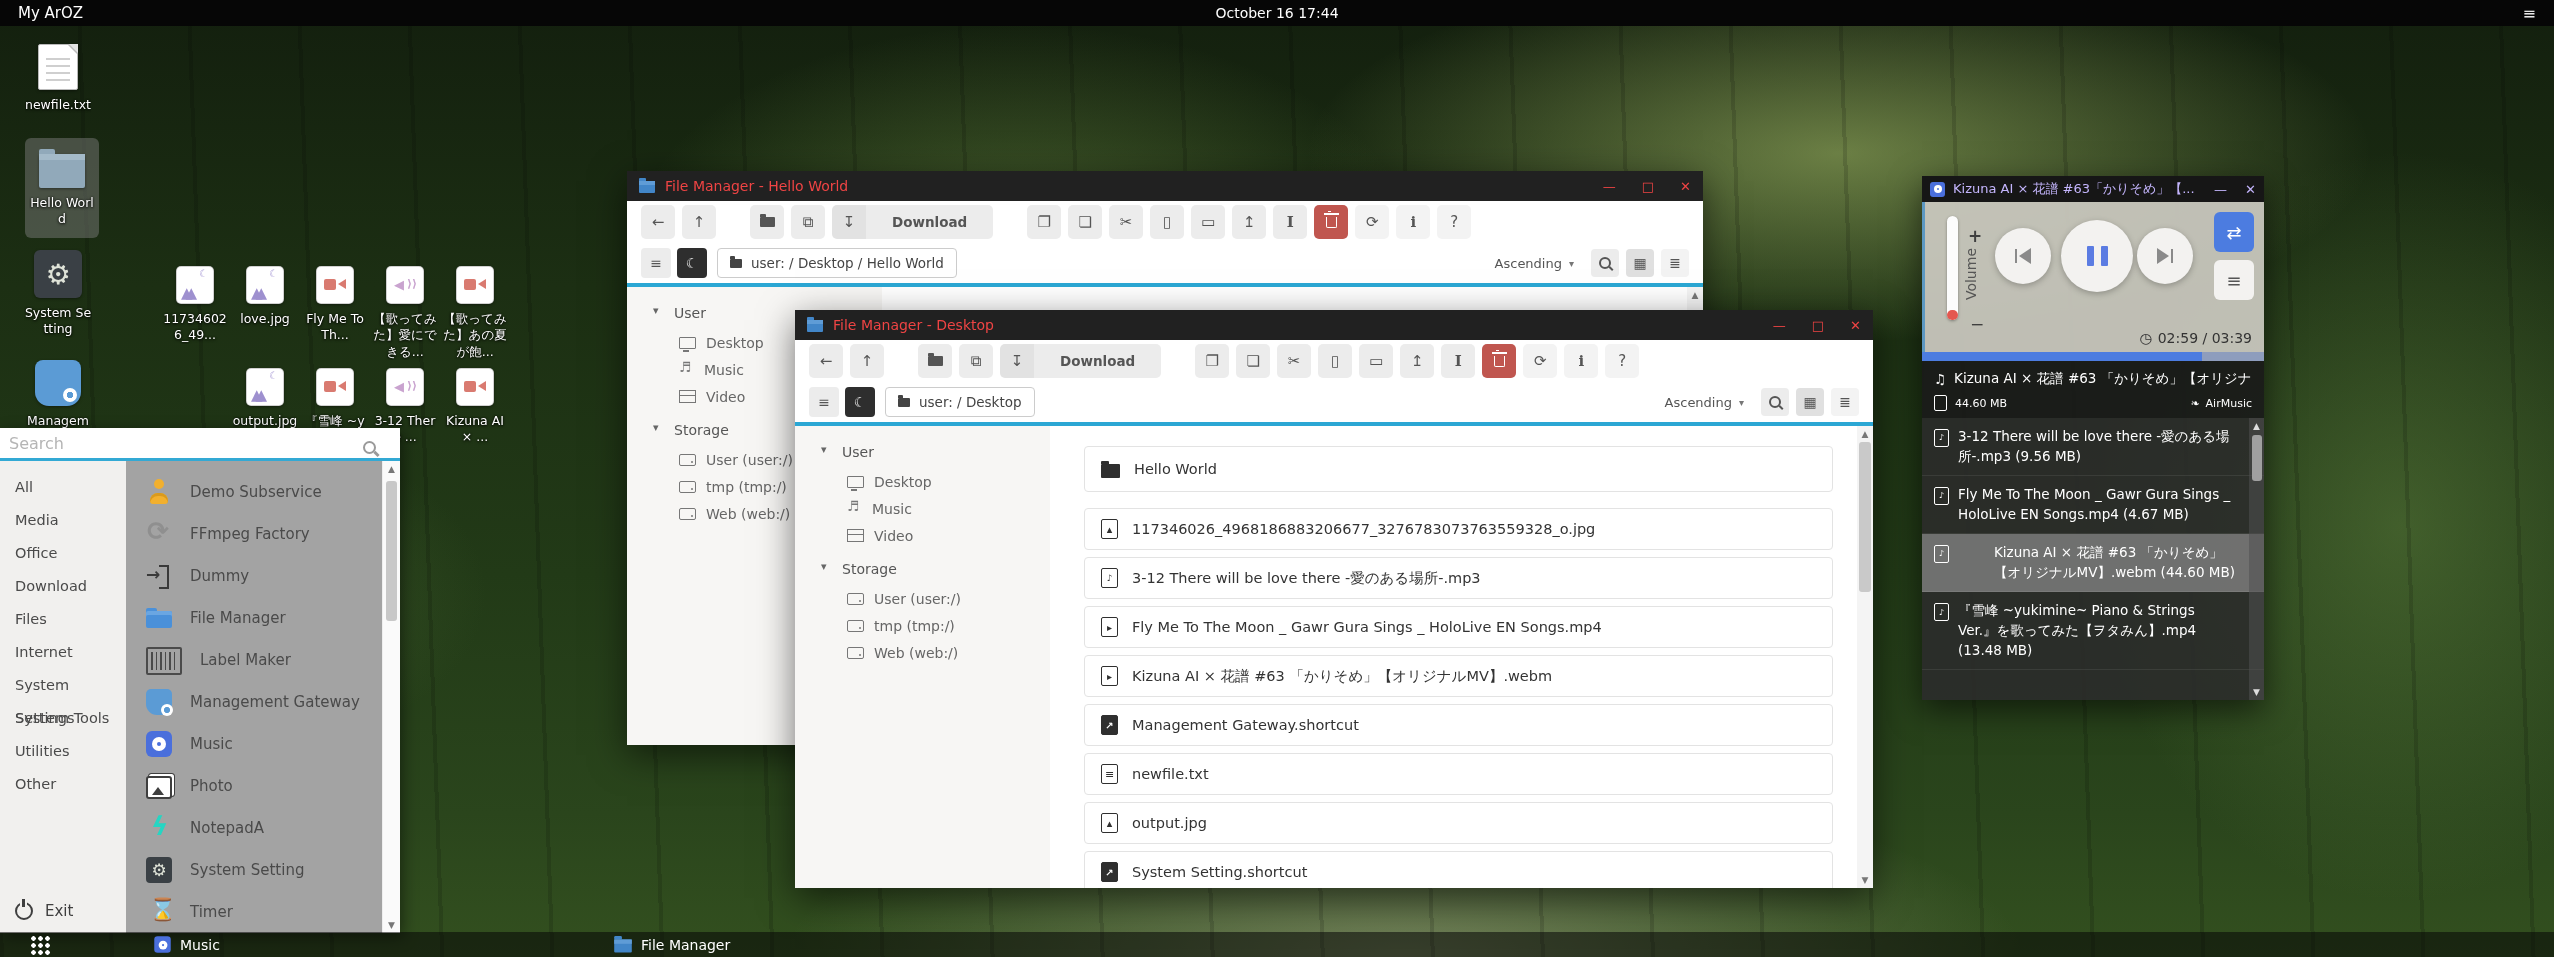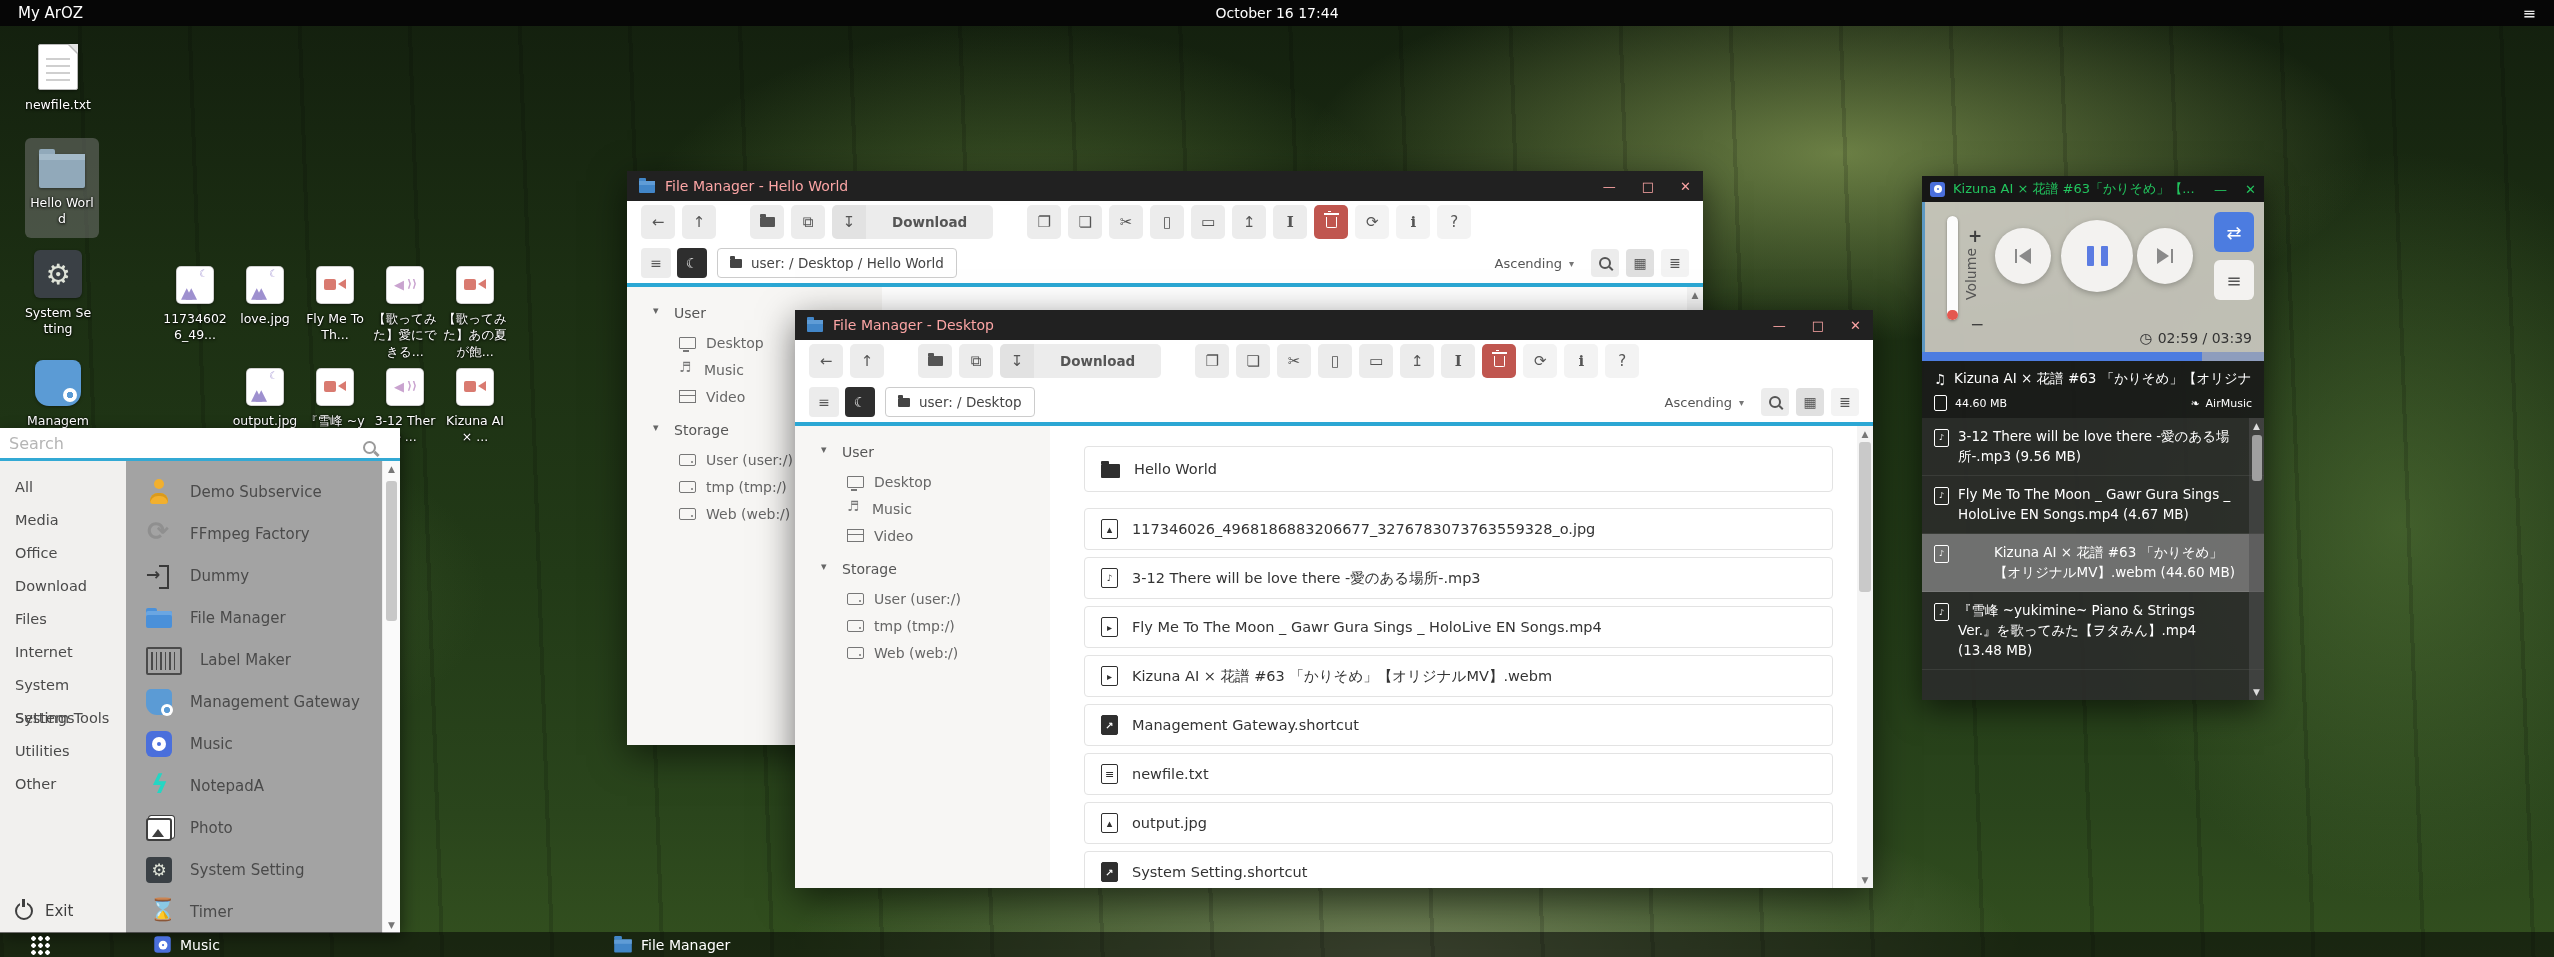--- a/index.html
+++ b/index.html
@@ -113,21 +113,21 @@
   box-shadow:2.5px -2.5px 0 -0.5px #fff,2.5px -2.5px 0 0.5px #3f3f3f;}
 .ai.t-photo::before{content:"";position:absolute;bottom:2px;left:4px;width:0;height:0;
   border-left:6px solid transparent;border-right:6px solid transparent;border-bottom:8px solid #3f3f3f;}
 .ai.t-system-setting{background:#3a4045;border-radius:4px;display:flex;align-items:center;justify-content:center;}
 .ai.t-system-setting::before{content:"⚙";font-size:17px;color:#dfe3d8;}
 .ai.t-timer::before{content:"⌛";position:absolute;left:3px;top:-2px;font-size:22px;color:#4f8f96;}
 
 .win{position:absolute;box-shadow:0 10px 34px rgba(0,0,0,0.55);display:flex;flex-direction:column;background:#fff;}
 #win1{left:627px;top:171px;width:1076px;height:574px;z-index:5;}
 #win2{left:795px;top:310px;width:1078px;height:578px;z-index:6;}
-.win-title{height:30px;background:rgba(16,16,16,0.93);color:#fca5a5;display:flex;align-items:center;
+.win-title{height:30px;background:rgba(16,16,16,0.93);color:#ef4444;display:flex;align-items:center;
   padding:0 12px;font-size:14px;flex-shrink:0;justify-content:flex-end;}
 .wt-folder{position:relative;width:16px;height:12px;background:#4286c8;border-radius:1px;margin-top:2px;flex-shrink:0;}
 .wt-folder::before{content:"";position:absolute;top:-3px;left:0;width:7px;height:3px;background:#4286c8;border-radius:1px 1px 0 0;}
 .wt-folder::after{content:"";position:absolute;top:0;left:0;right:0;height:4px;background:#5f9cd6;}
 .wt-text{margin-left:10px;flex:1;white-space:nowrap;overflow:hidden;text-overflow:ellipsis;}
 .wt-btns{display:flex;align-items:center;gap:26px;margin-left:14px;font-size:13px;}
 .wt-btns span{cursor:default;}
 .fm-toolbar{height:42px;background:#fff;display:flex;align-items:center;padding:0 14px;gap:7px;flex-shrink:0;}
 .tbb{width:34px;height:34px;border-radius:5px;background:#ececec;display:flex;align-items:center;
   justify-content:center;color:#555;font-size:15px;flex-shrink:0;}
@@ -193,21 +193,21 @@
 .fi.t-audio-file::after{content:"♪";}
 .fi.t-video-file::after{content:"▸";font-size:10px;}
 .fi.t-text-file::after{content:"≡";font-size:11px;}
 .fi.t-shortcut{background:#2f2f2f;}
 .fi.t-shortcut::after{content:"↗";color:#fff;font-size:10px;font-weight:bold;}
 .fi.t-folder{width:19px;height:14px;background:#2f2f2f;border:none;border-radius:1px;margin-top:3px;}
 .fi.t-folder::before{content:"";position:absolute;top:-3px;left:0;width:8px;height:3px;background:#2f2f2f;border-radius:1px 1px 0 0;}
 
 #musicwin{position:absolute;left:1922px;top:176px;width:342px;height:524px;z-index:7;
   display:flex;flex-direction:column;box-shadow:0 10px 30px rgba(0,0,0,0.55);background:none;}
-.mw-title{height:26px;background:#161616;color:#22c55e;display:flex;align-items:center;padding:0 8px;
+.mw-title{height:26px;background:#161616;color:#c4b5fd;display:flex;align-items:center;padding:0 8px;
   font-size:13px;flex-shrink:0;}
 .wt-music{position:relative;width:15px;height:15px;background:#4a6fdc;border-radius:3px;flex-shrink:0;}
 .wt-music::before{content:"";position:absolute;left:3.5px;top:3.5px;width:8px;height:8px;background:#fff;border-radius:50%;}
 .wt-music::after{content:"";position:absolute;left:6.5px;top:6.5px;width:2px;height:2px;background:#4a6fdc;border-radius:50%;}
 .mw-controls{height:150px;background:rgba(203,201,193,0.93);position:relative;flex-shrink:0;
   border-left:3px solid rgba(74,144,196,0.85);}
 .vol-track{position:absolute;left:22px;top:14px;width:11px;height:104px;background:#fcfcfc;
   border-radius:6px;box-shadow:0 1px 3px rgba(0,0,0,0.35);}
 .vol-track::after{content:"";position:absolute;bottom:0;left:0;right:0;height:10px;background:#e4574f;border-radius:6px;}
 .vol-plus{position:absolute;left:43px;top:24px;font-size:17px;font-weight:bold;color:#3f3f3f;}
@@ -747,27 +747,27 @@
             <span class="ai t-management-gateway"></span>
             <span class="app-label">Management Gateway</span>
           </div>
 
           <div class="app-row">
             <span class="ai t-music-app"></span>
             <span class="app-label">Music</span>
           </div>
 
           <div class="app-row">
+            <span class="ai t-photo"></span>
+            <span class="app-label">Photo</span>
+          </div>
+
+          <div class="app-row">
             <span class="ai t-notepada"></span>
             <span class="app-label">NotepadA</span>
-          </div>
-
-          <div class="app-row">
-            <span class="ai t-photo"></span>
-            <span class="app-label">Photo</span>
           </div>
 
           <div class="app-row">
             <span class="ai t-system-setting"></span>
             <span class="app-label">System Setting</span>
           </div>
 
           <div class="app-row">
             <span class="ai t-timer"></span>
             <span class="app-label">Timer</span>

